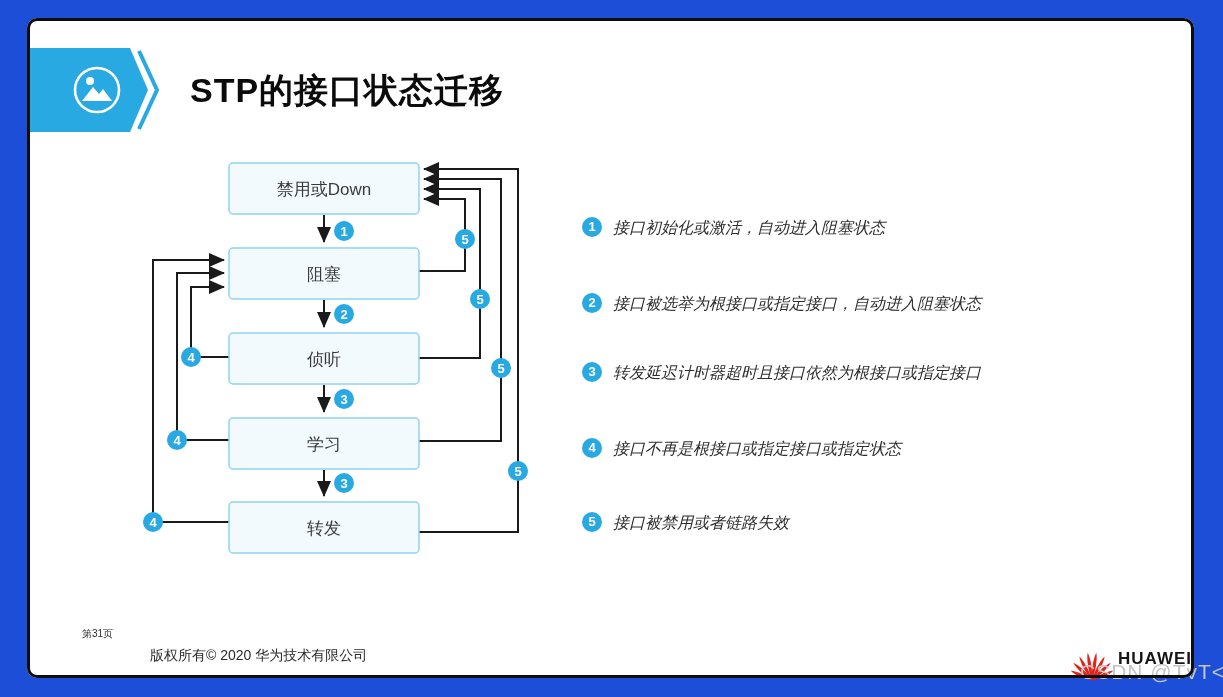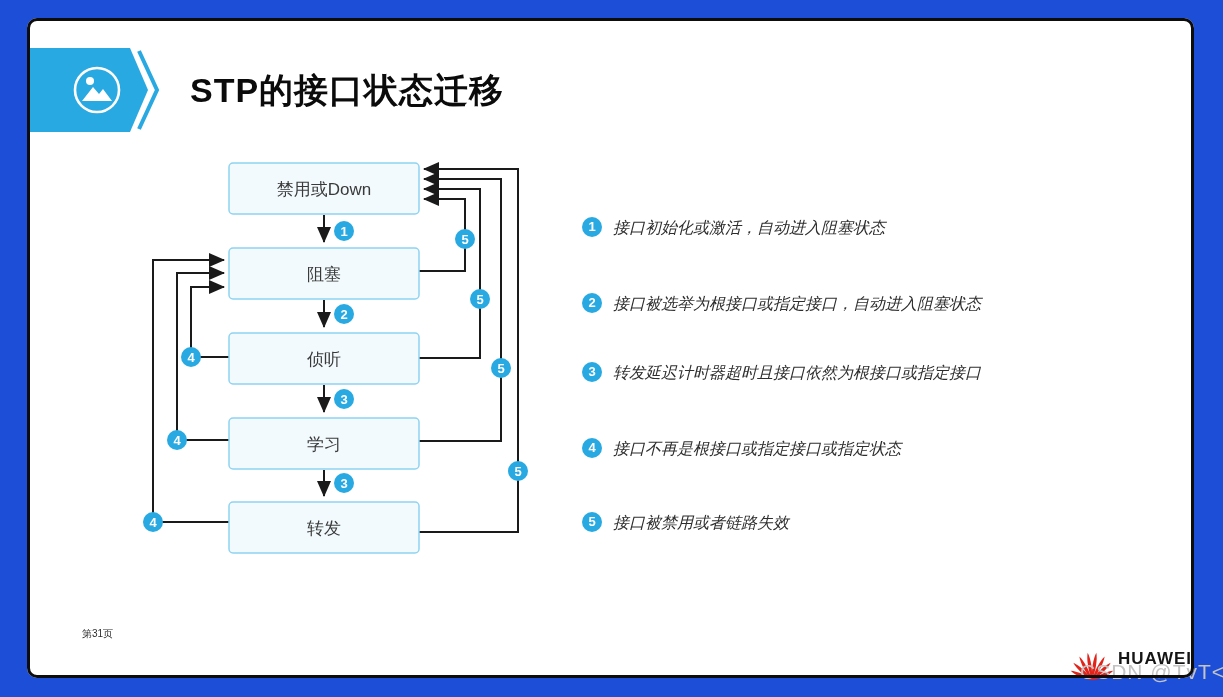--- a/index.html
+++ b/index.html
@@ -127,20 +127,21 @@
     <div class="note n4">
       <div class="note-badge">4</div>
       <div class="note-text">接口不再是根接口或指定接口或指定状态</div>
     </div>
     <div class="note n5">
       <div class="note-badge">5</div>
       <div class="note-text">接口被禁用或者链路失效</div>
     </div>
 
     <div class="footer-page">第31页</div>
+    <div class="footer-copy">版权所有© 2020 华为技术有限公司</div>
 
     <div class="logo">
       <svg width="42" height="34" viewBox="0 0 56 42" style="overflow:visible">
         <g fill="#E2231A">
           <path transform="rotate(-66 28 40)" d="M28,40 C25,29 25,17 28,9 C31,17 31,29 28,40 Z"></path>
           <path transform="rotate(-47 28 40)" d="M28,40 C25,28 25,14 28,6 C31,14 31,28 28,40 Z"></path>
           <path transform="rotate(-28 28 40)" d="M28,40 C25,27 25,13 28,4 C31,13 31,27 28,40 Z"></path>
           <path transform="rotate(-9 28 40)" d="M28,40 C25,27 25,12 28,3 C31,12 31,27 28,40 Z"></path>
           <path transform="rotate(9 28 40)" d="M28,40 C25,27 25,12 28,3 C31,12 31,27 28,40 Z"></path>
           <path transform="rotate(28 28 40)" d="M28,40 C25,27 25,13 28,4 C31,13 31,27 28,40 Z"></path>

